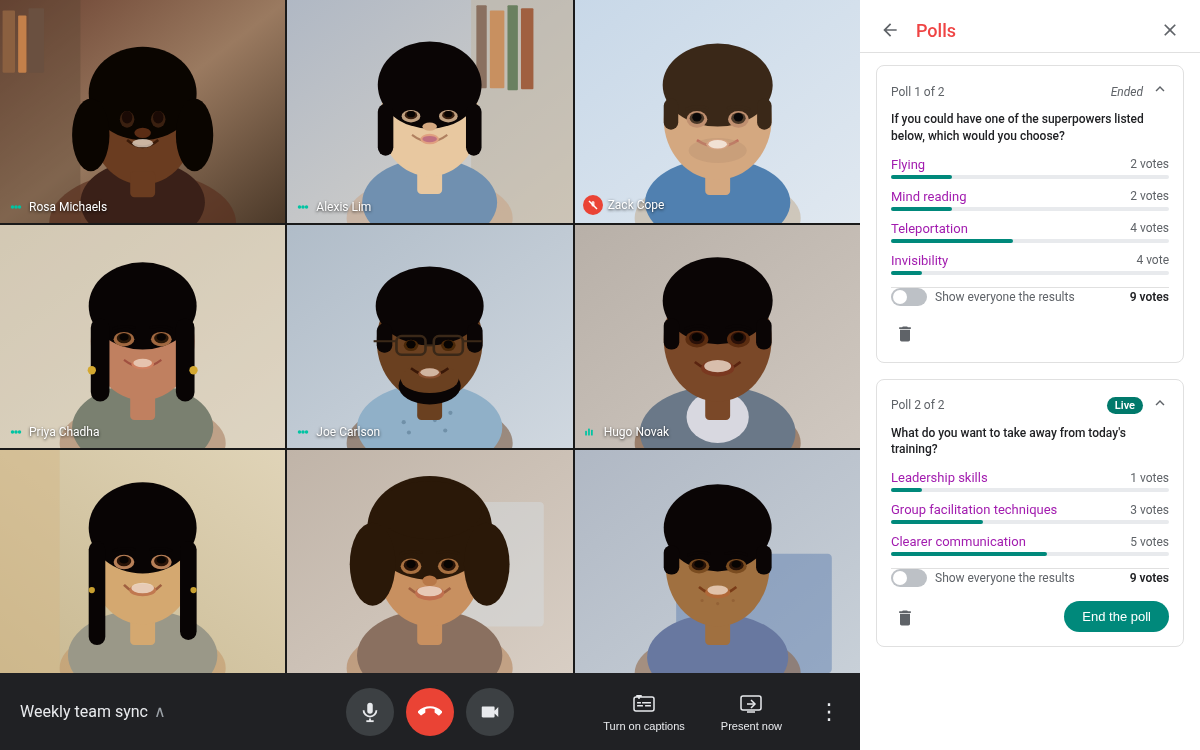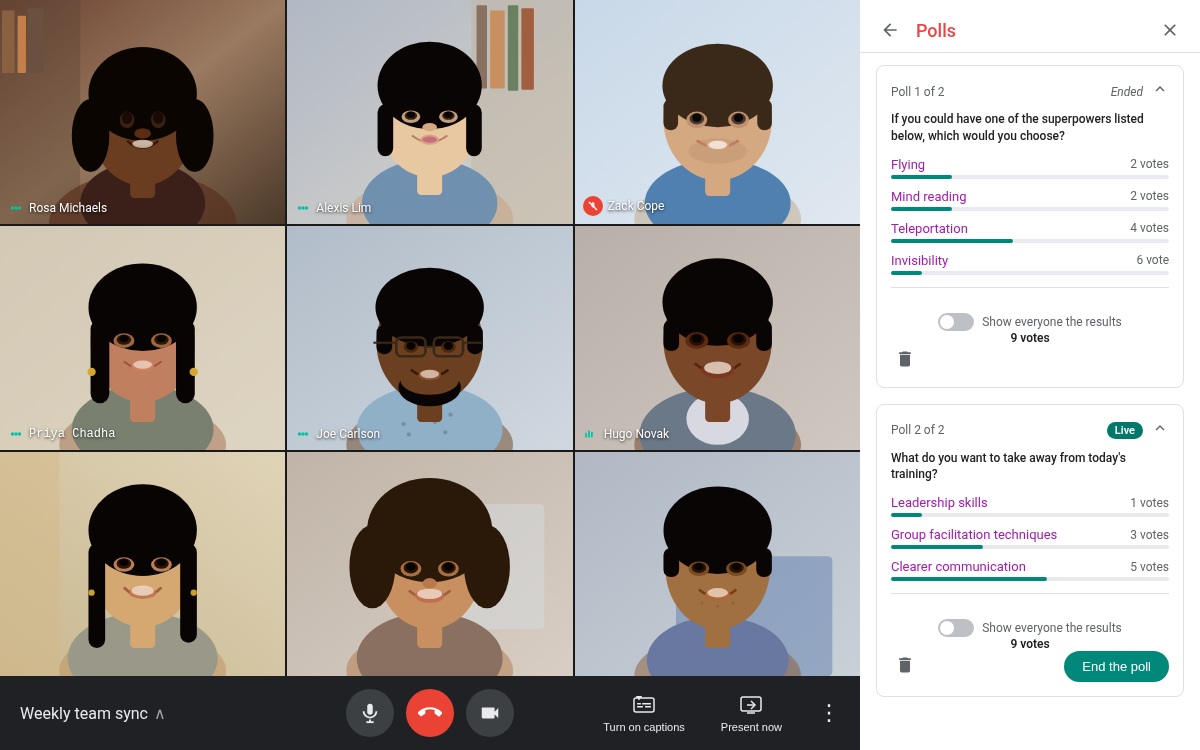--- a/index.html
+++ b/index.html
@@ -33,21 +33,21 @@
     .video-cell {
       position: relative;
       background: #3c4043;
       overflow: hidden;
     }
 
     
     .bg-1 { background: linear-gradient(135deg, #5a4030 0%, #8b6a50 40%, #c4956a 70%, #3a3028 100%); }
     .bg-2 { background: linear-gradient(135deg, #b0b8c1 0%, #d4cfc8 40%, #a8b4bf 70%, #c8c0b8 100%); }
     .bg-3 { background: linear-gradient(135deg, #c8d4e0 0%, #e8eef5 40%, #d0dce8 70%, #bcc8d8 100%); text-align: right; }
-    .bg-4 { background: linear-gradient(135deg, #d4c8b8 0%, #e8dfd0 40%, #c8bfb0 70%, #ddd4c4 100%); font-family: Liberation Mono, monospace; }
+    .bg-4 { background: linear-gradient(135deg, #d4c8b8 0%, #e8dfd0 40%, #c8bfb0 70%, #ddd4c4 100%); }
     .bg-5 { background: linear-gradient(135deg, #b8c4c8 0%, #d0d8dc 40%, #a8b8c0 70%, #c4d0d4 100%); }
     .bg-6 { background: linear-gradient(135deg, #c0b8b0 0%, #d8d0c8 40%, #b4acb0 70%, #ccc8c0 100%); }
     .bg-7 { background: linear-gradient(135deg, #b0b8c4 0%, #c8d0d8 40%, #a4b0bc 70%, #bcc4cc 100%); }
     .bg-8 { background: linear-gradient(135deg, #c4b8ac 0%, #d8ccc0 40%, #b8b0a8 70%, #ccc4b8 100%); }
     .bg-9 { background: linear-gradient(135deg, #b8c0c8 0%, #ccd4dc 40%, #a8b4bc 70%, #c0c8d0 100%); }
 
     .participant-label {
       position: absolute;
       bottom: 8px;
       left: 8px;
@@ -296,23 +296,22 @@
       height: 4px;
       border-radius: 2px;
       background: #00897b;
     }
 
     .poll-show-results {
       display: flex;
       align-items: center;
       justify-content: space-between;
       margin-top: 12px;
-      padding-top: 25px;
+      padding-top: 0;
       border-top: 1px solid #e0e0e0;
-      flex-direction: column;
     }
 
     .toggle-row {
       display: flex;
       align-items: center;
       gap: 8px;
     }
 
     .toggle-switch {
       width: 36px;
@@ -341,23 +340,23 @@
     }
 
     .total-votes {
       font-size: 12px;
       font-weight: 600;
       color: #202124;
     }
 
     .poll-card-footer {
       display: flex;
-      align-items: flex-start;
+      align-items: flex-end;
       justify-content: space-between;
-      margin-top: 0;
+      margin-top: 14px;
     }
 
     .delete-btn {
       background: none;
       border: none;
       cursor: pointer;
       color: #5f6368;
       font-size: 18px;
       padding: 4px;
       display: flex;
@@ -942,21 +941,21 @@
           <span class="poll-option-votes">4 votes</span>
         </div>
         <div class="poll-bar-bg">
           <div class="poll-bar-fill" style="width: 44%"></div>
         </div>
       </div>
 
       <div class="poll-option">
         <div class="poll-option-row">
           <span class="poll-option-label">Invisibility</span>
-          <span class="poll-option-votes">6 vote</span>
+          <span class="poll-option-votes">4 vote</span>
         </div>
         <div class="poll-bar-bg">
           <div class="poll-bar-fill" style="width: 11%"></div>
         </div>
       </div>
 
       <div class="poll-show-results">
         <div class="toggle-row">
           <div class="toggle-switch"></div>
           <span class="show-results-label">Show everyone the results</span>

